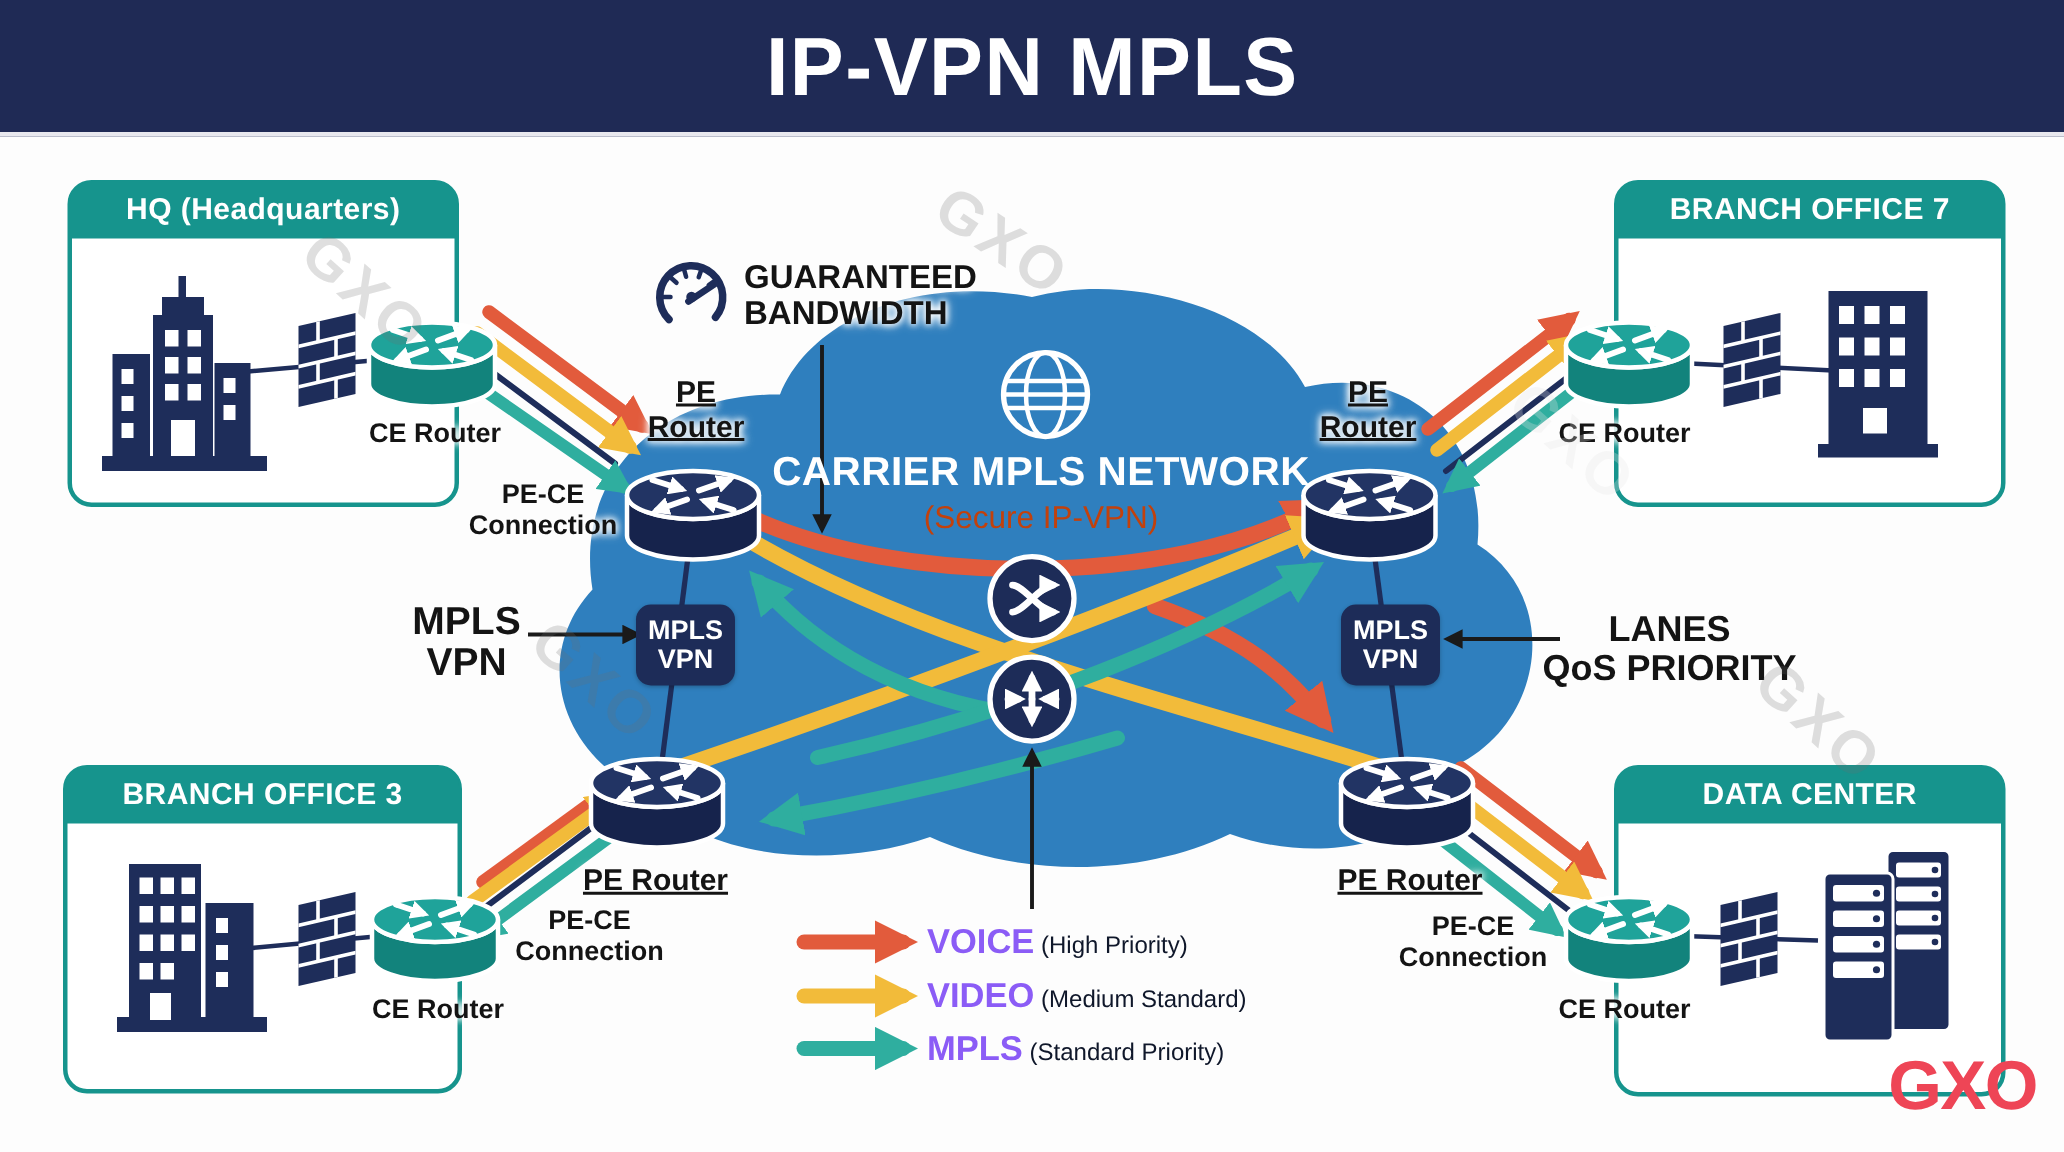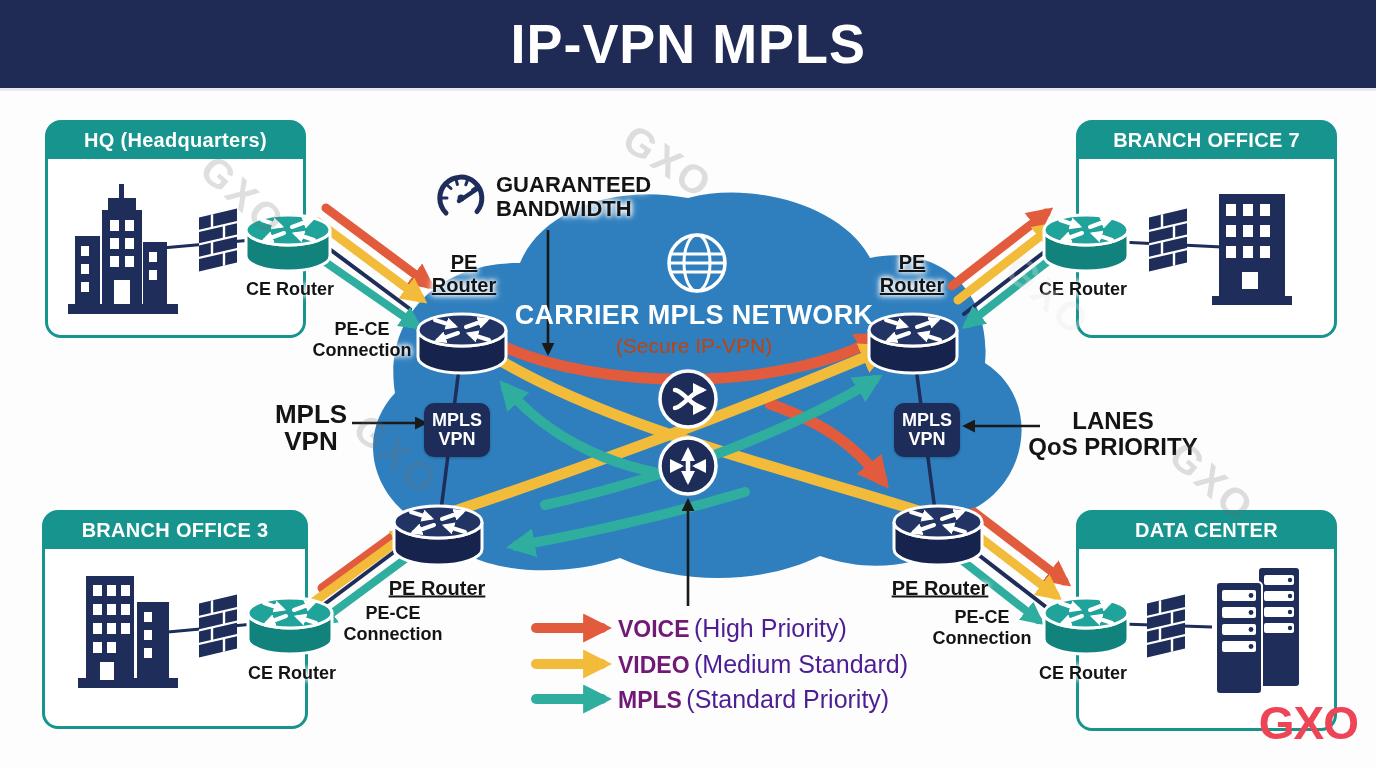--- a/index.html
+++ b/index.html
@@ -30,22 +30,22 @@
   .cloud-title{position:absolute;transform:translate(-50%,-50%);color:#fff;font-weight:bold;
                font-size:27px;letter-spacing:.3px;white-space:nowrap;text-shadow:none;}
   .cloud-sub{position:absolute;transform:translate(-50%,-50%);color:#c2410c;font-size:21px;white-space:nowrap;text-align:center;}
   
   .badge{position:absolute;transform:translate(-50%,-50%);background:#1d2c58;border-radius:10px;
          width:66px;height:54px;display:flex;flex-direction:column;align-items:center;justify-content:center;
          box-shadow:0 1px 3px rgba(0,0,0,.25);}
   .badge span{color:#fff;font-weight:bold;font-size:18px;line-height:1.08;display:block;}
   
   .legend-row{position:absolute;left:618px;transform:translateY(-50%);white-space:nowrap;}
-  .legend-name{font-size:23px;font-weight:bold;color:#701a75;text-align:right;}
-  .legend-pri{font-size:25px;color:#4c1d95;}
+  .legend-name{font-size:23px;font-weight:bold;color:#8b5cf6;text-align:right;}
+  .legend-pri{font-size:16px;color:#0f172a;}
   
   .wm{position:absolute;transform:translate(-50%,-50%) rotate(42deg);font-size:40px;font-weight:bold;
       letter-spacing:3px;color:rgba(110,110,110,.22);z-index:3;}
   .wm.on-cloud{color:rgba(230,230,230,.28);}
   .gxo-logo{position:absolute;right:18px;bottom:18px;font-size:46px;font-weight:bold;
             color:#ee4556;letter-spacing:-1px;z-index:5;}
 </style>
 </head>
 <body>
 

